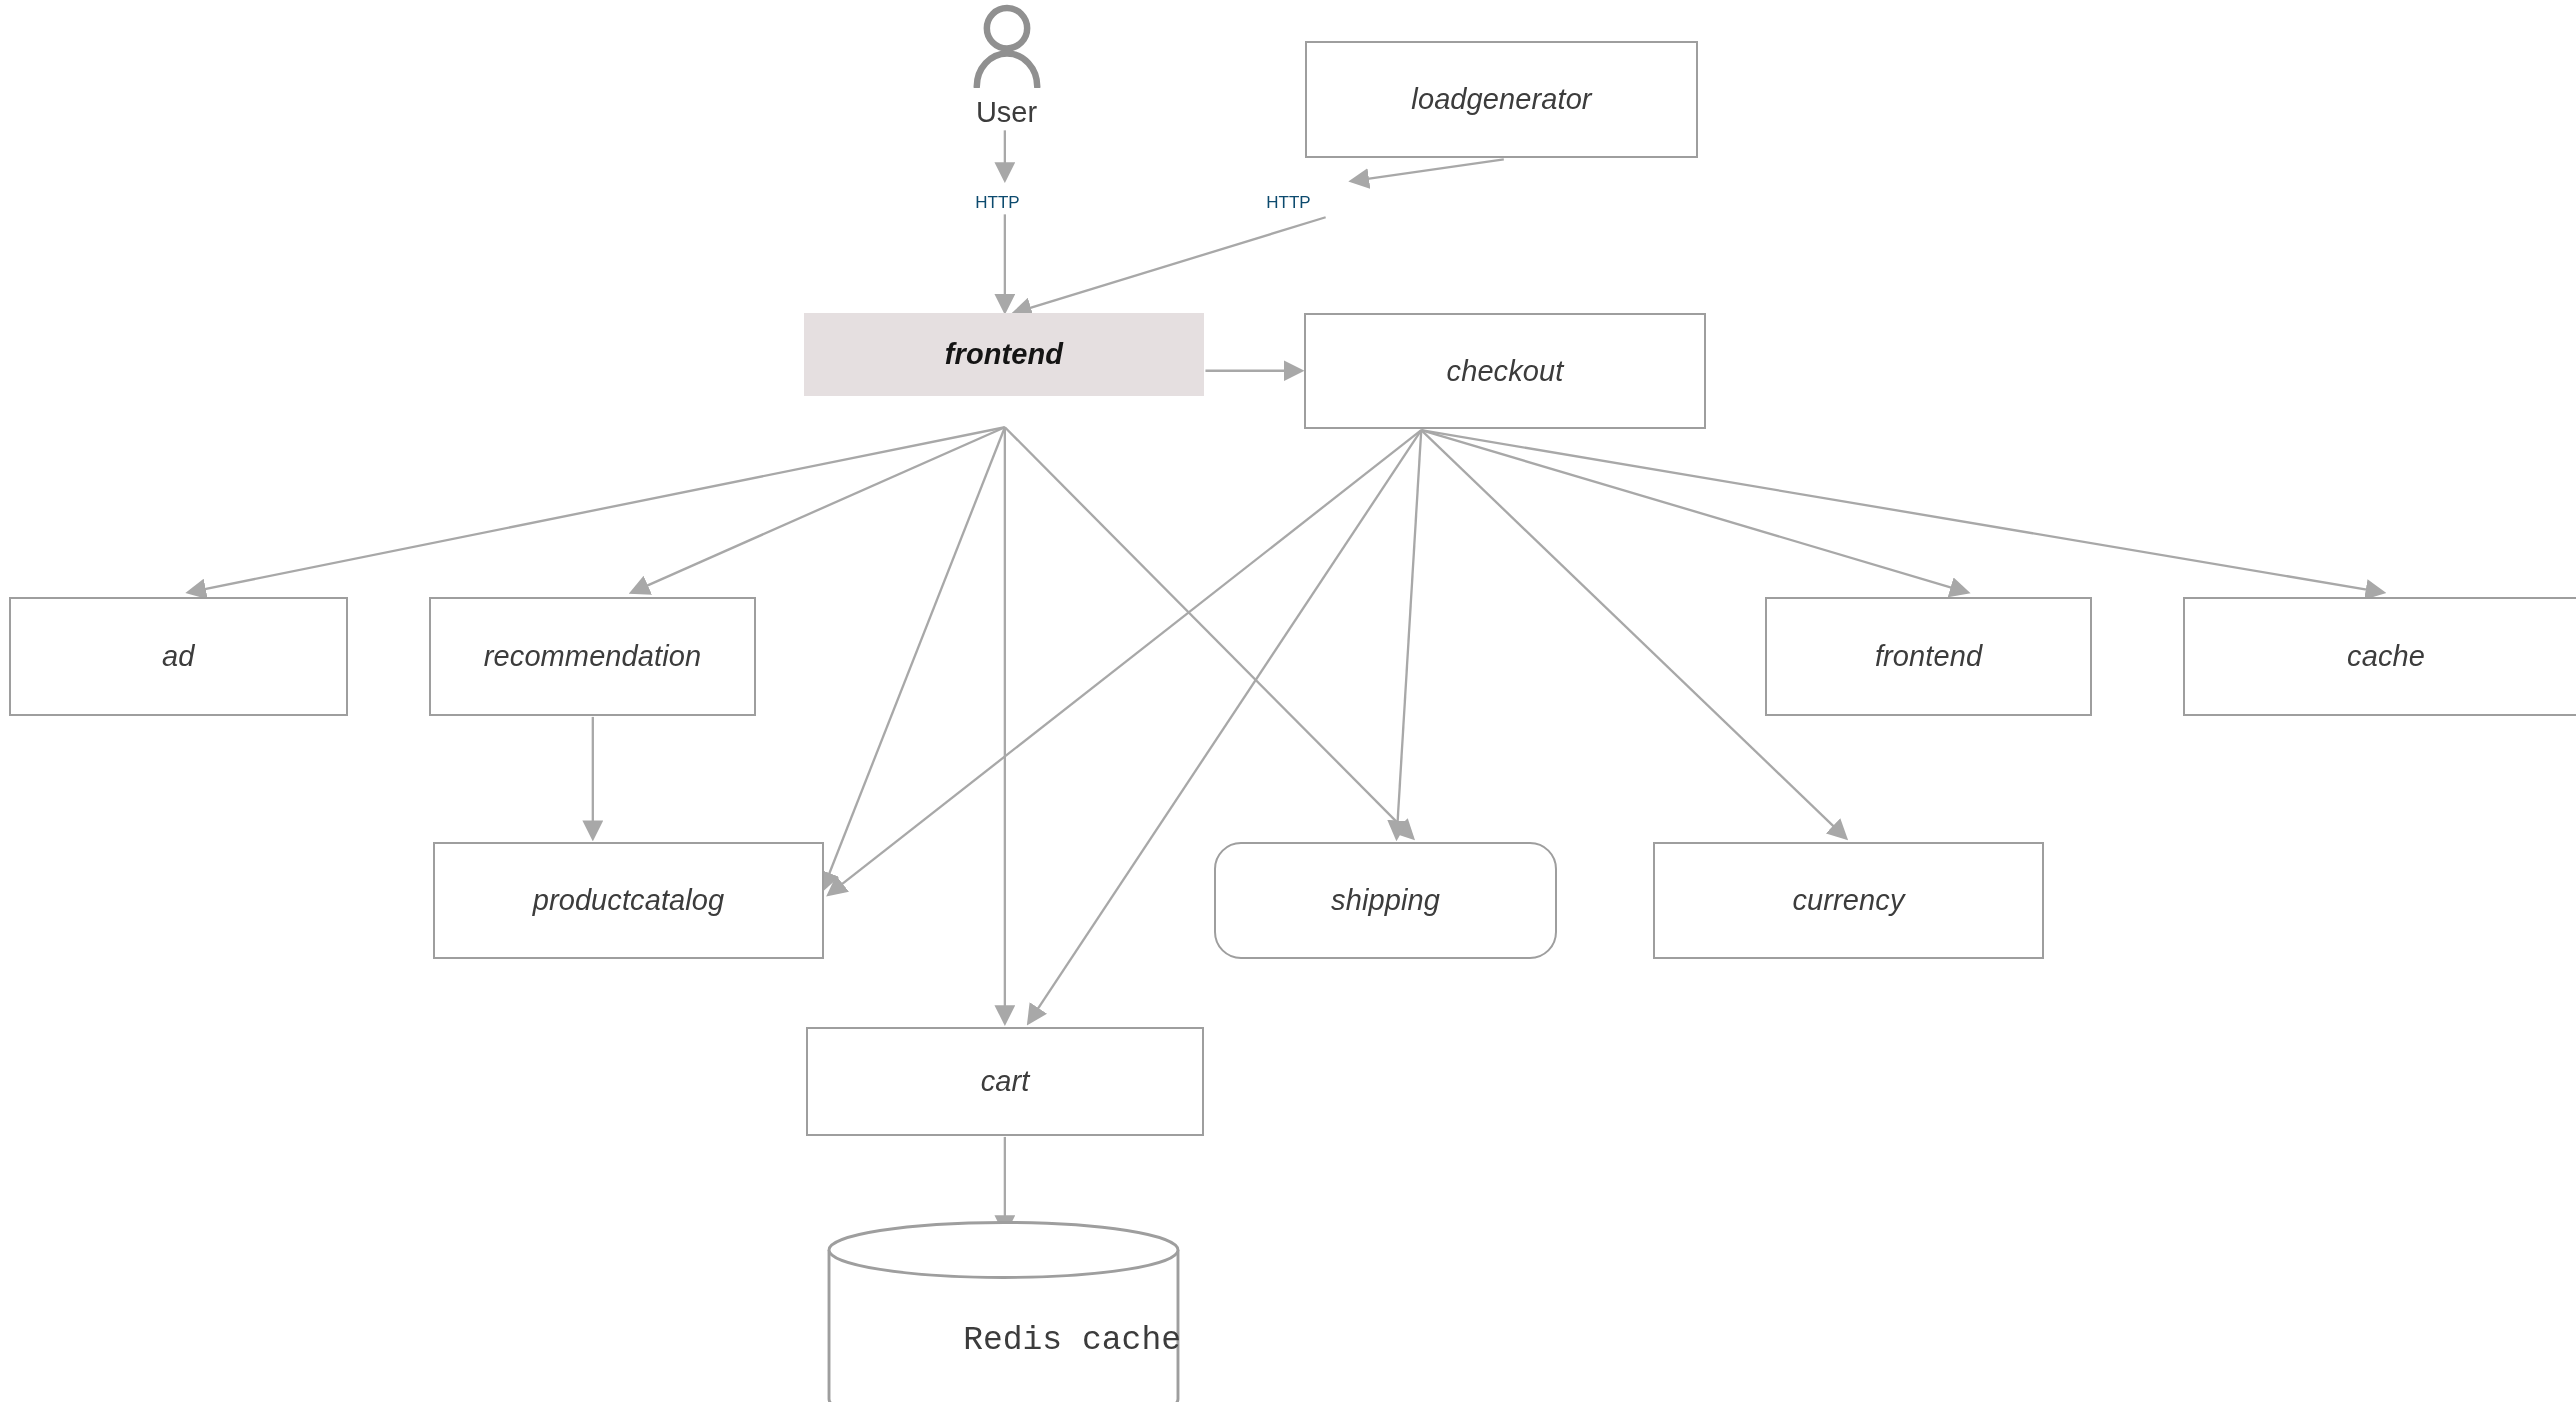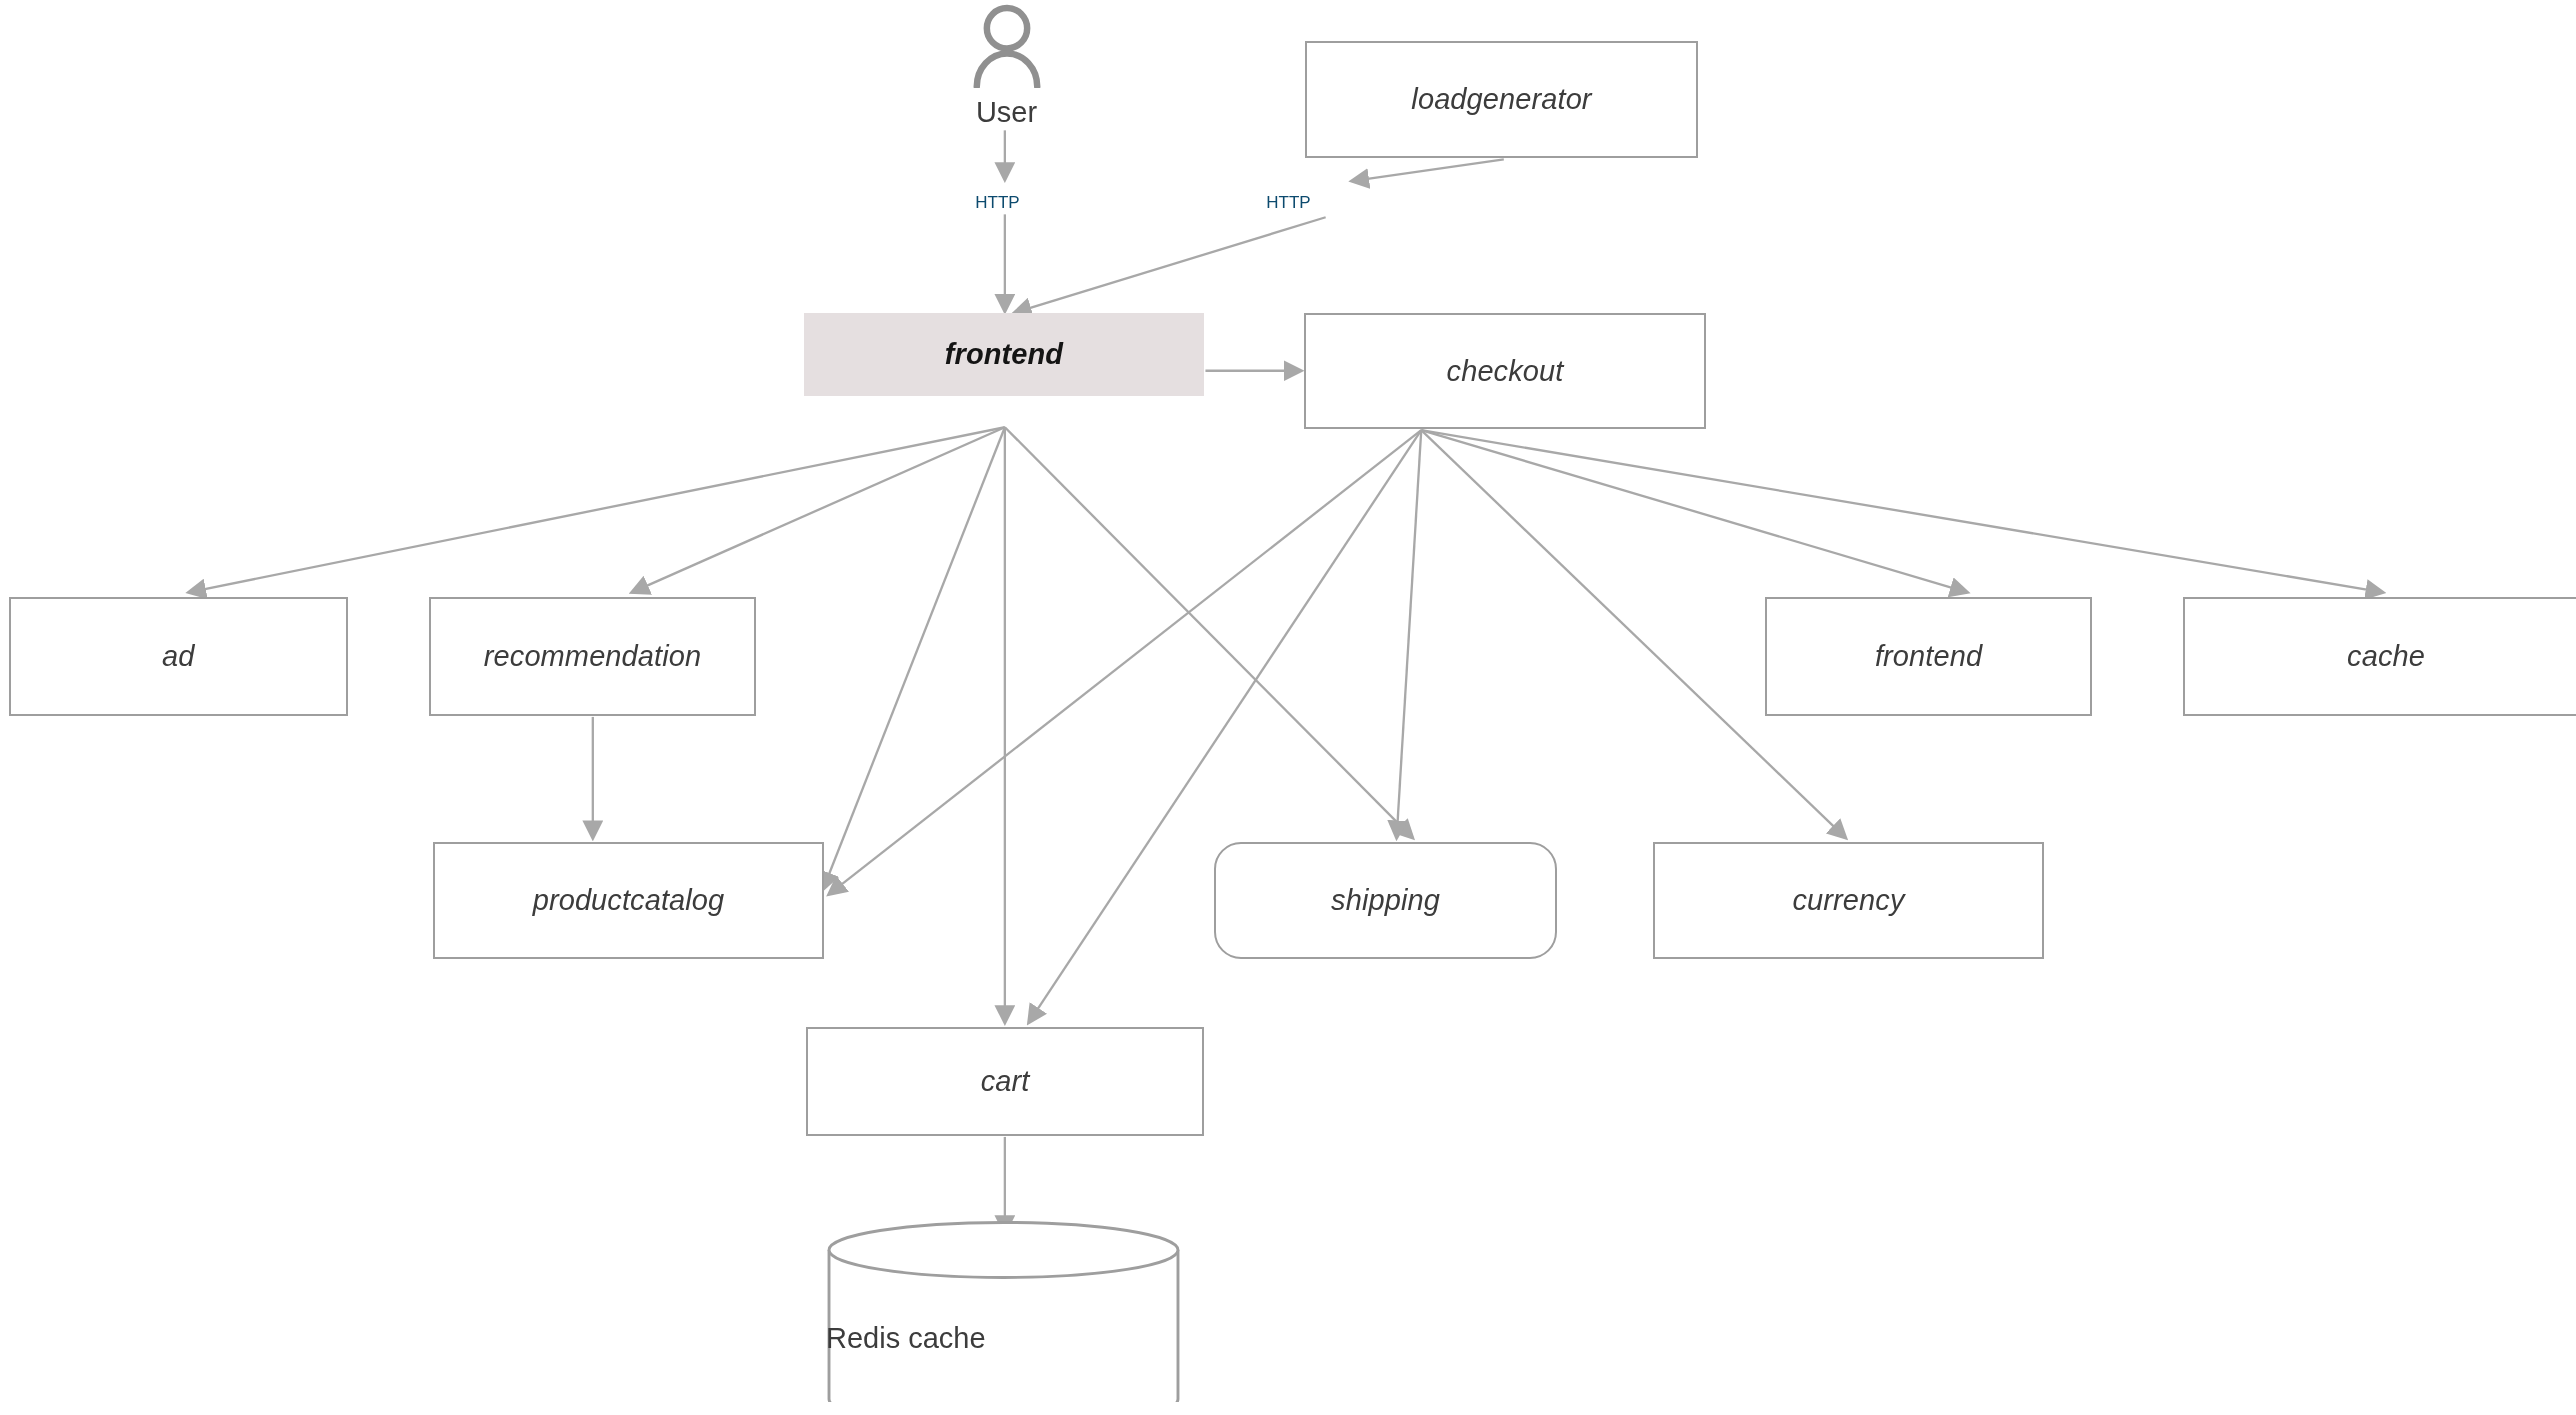--- a/index.html
+++ b/index.html
@@ -65,24 +65,25 @@
   .db {
     position: absolute;
     display: flex;
     align-items: flex-end;
     justify-content: center;
   }
   .db-label {
     position: absolute;
     left: 0;
     right: 0;
-    text-align: left;
-    font-size: 29px;
+    text-align: right;
+    font-size: 33px;
     color: #3c3c3c;
     white-space: nowrap;
+    font-family: Liberation Mono, monospace;
   }
   .edge-label {
     position: absolute;
     font-size: 17px;
     color: #0c4a6e;
     background: #ffffff;
     padding: 0 4.3px;
     line-height: 1;
     white-space: nowrap;
   }

